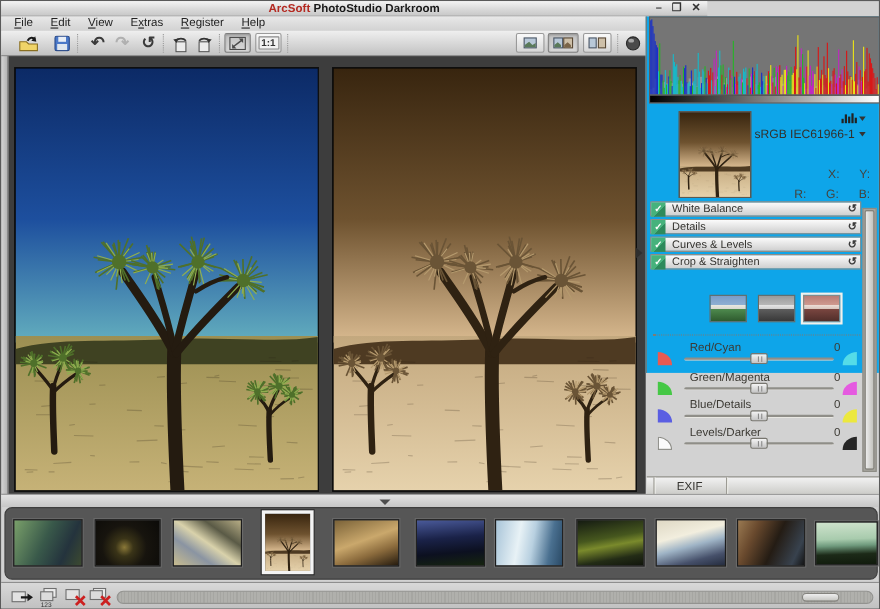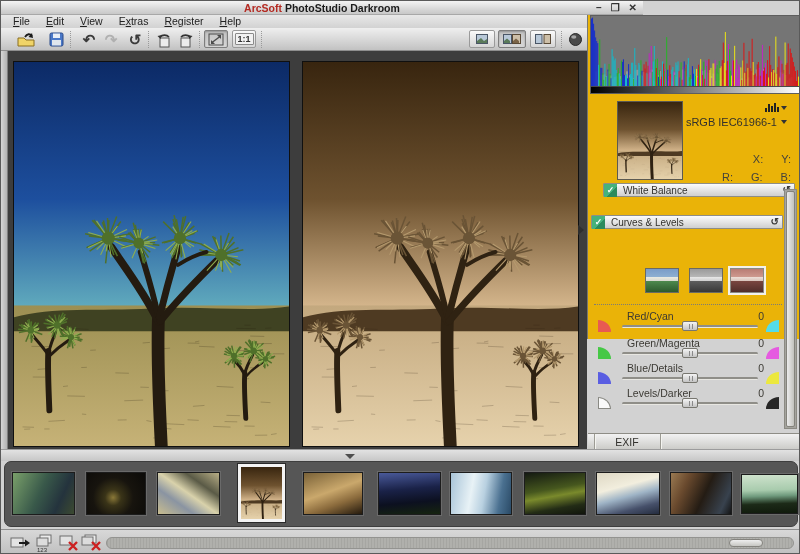--- a/index.html
+++ b/index.html
@@ -35,21 +35,21 @@
   
   .canvas{position:absolute;left:0;top:50px;width:586px;height:398px;background:#3d3d3d;}
   .edge-left{position:absolute;left:0;top:0;width:7px;height:398px;background:linear-gradient(90deg,#d6d6d6,#b2b2b2);border-right:1px solid #7e7e7e;}
   .photo{position:absolute;top:10px;width:277px;height:386px;border:1px solid #101010;background:#000;overflow:hidden;}
   .photo.l{left:12px;} .photo.r{left:301px;}
   .photo svg{display:block;}
   .panel-handle{position:absolute;left:577px;top:221px;width:8px;height:16px;display:flex;align-items:center;}
   .panel-handle .tri-r{width:0;height:0;border-left:6px solid #2e2e2e;border-top:5px solid transparent;border-bottom:5px solid transparent;}
 
   
-  .rpanel{position:absolute;left:586px;top:14px;width:214px;height:324px;background:#eab308;border-left:1px solid #78776f;}
+  .rpanel{position:absolute;left:586px;top:14px;width:214px;height:324px;background:#0ea5e9;border-left:1px solid #78776f;}
   .hist-frame{position:absolute;left:2px;top:0;width:210px;height:79px;border:1px solid #5e5e5e;background:#757575;}
   .hist-area{position:absolute;left:0;top:0;width:208px;height:70px;}
   .hist-grad{position:absolute;left:0;top:70px;width:208px;height:7px;background:linear-gradient(90deg,#000,#fff);border-top:1px solid #4a4a4a;}
   .hm-btn{position:absolute;right:6px;top:86px;width:30px;height:13px;display:flex;align-items:center;gap:2px;}
   .hm-bars{display:flex;align-items:flex-end;gap:1px;height:9px;}
   .hm-bars i{display:block;width:2px;background:#222;}
   .dd-tri{width:0;height:0;border-top:4px solid #333;border-left:3.5px solid transparent;border-right:3.5px solid transparent;}
   .profile{position:absolute;right:14px;top:101px;font-size:11px;color:#33312c;display:flex;align-items:center;gap:4px;}
   .info-thumb{position:absolute;left:29px;top:86px;width:66px;height:79px;border:1px solid #5c5a52;background:#555;overflow:hidden;}
   .coords{position:absolute;right:10px;font-size:11px;color:#44423c;display:flex;gap:18px;}
@@ -1731,28 +1731,38 @@
     <div class="coords xy">
       <span>X:</span>
       <span>Y:</span>
     </div>
     <div class="coords rgb">
       <span>R:</span>
       <span>G:</span>
       <span>B:</span>
     </div>
 
-    <div class="sec" style="top:168px;margin-left:12px;">
+    <div class="sec" style="top:168px;">
       <span class="chk"></span>
       <span class="slabel">White Balance</span>
       <span class="reset"></span>
     </div>
+    <div class="sec" style="top:184px;">
+      <span class="chk"></span>
+      <span class="slabel">Details</span>
+      <span class="reset"></span>
+    </div>
     <div class="sec" style="top:200px;text-align:right;">
       <span class="chk"></span>
       <span class="slabel">Curves &amp; Levels</span>
+      <span class="reset"></span>
+    </div>
+    <div class="sec" style="top:216px;">
+      <span class="chk"></span>
+      <span class="slabel">Crop &amp; Straighten</span>
       <span class="reset"></span>
     </div>
 
     <div class="preset" style="left: 57px; background: linear-gradient(rgb(122, 156, 200) 0%, rgb(143, 176, 210) 36%, rgb(233, 233, 225) 36%, rgb(216, 216, 208) 52%, rgb(78, 138, 78) 52%, rgb(46, 90, 46) 100%);" id="preset0"></div>
     <div class="preset" style="left: 101px; background: linear-gradient(rgb(154, 154, 154) 0%, rgb(184, 184, 184) 36%, rgb(230, 230, 230) 36%, rgb(207, 207, 207) 52%, rgb(94, 94, 94) 52%, rgb(56, 56, 56) 100%);" id="preset1"></div>
     <div class="preset sel" style="left: 142px; background: linear-gradient(rgb(184, 124, 116) 0%, rgb(207, 154, 144) 36%, rgb(236, 221, 214) 36%, rgb(216, 196, 188) 52%, rgb(122, 70, 64) 52%, rgb(80, 46, 42) 100%);" id="preset2"></div>
     <div class="dotted-sep"></div>
 
     <div class="srow" style="top:295px;">
       <span class="lab">Red/Cyan</span>

